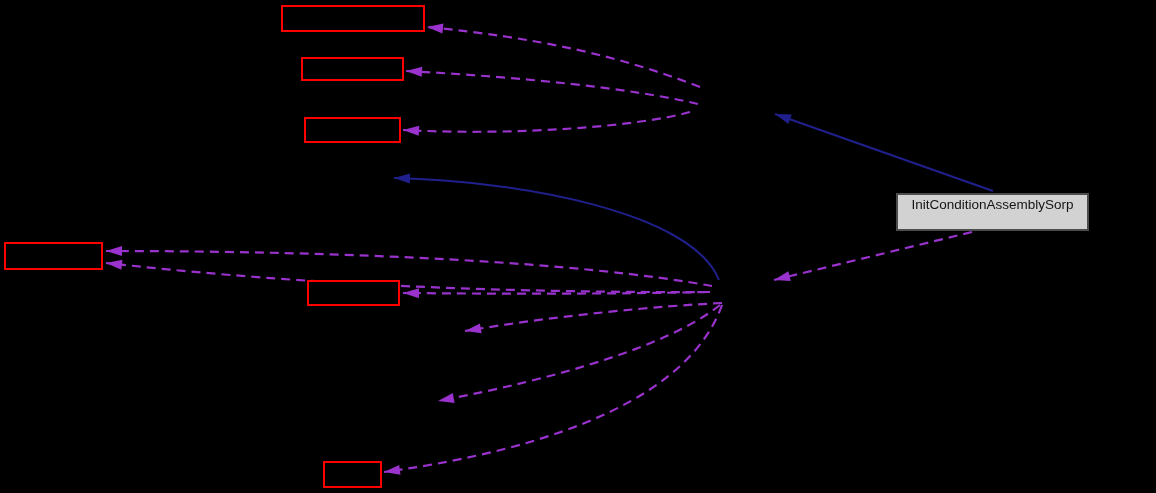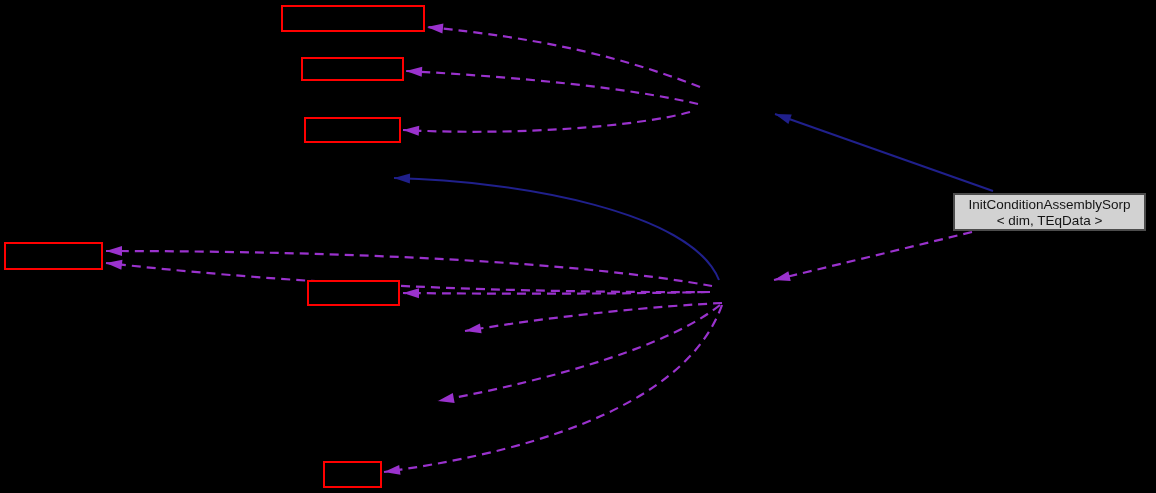--- a/index.html
+++ b/index.html
@@ -82,18 +82,17 @@
 
   <div id="nodes-layer">
       <div class="class-box" style="left: 281px; top: 5px; width: 144px; height: 27px; border-color: rgb(255, 0, 0); background: rgb(0, 0, 0);"></div>
       <div class="class-box" style="left: 301px; top: 57px; width: 103px; height: 24px; border-color: rgb(255, 0, 0); background: rgb(0, 0, 0);"></div>
       <div class="class-box" style="left: 304px; top: 117px; width: 97px; height: 26px; border-color: rgb(255, 0, 0); background: rgb(0, 0, 0);"></div>
       <div class="class-box" style="left: 4px; top: 242px; width: 99px; height: 28px; border-color: rgb(255, 0, 0); background: rgb(0, 0, 0);"></div>
       <div class="class-box" style="left: 307px; top: 280px; width: 93px; height: 26px; border-color: rgb(255, 0, 0); background: rgb(0, 0, 0);"></div>
       <div class="class-box" style="left: 323px; top: 461px; width: 59px; height: 27px; border-color: rgb(255, 0, 0); background: rgb(0, 0, 0);"></div>
     </div>
 
-  <div class="hl-node" id="hl-node" style="left: 953px; top: 193px; width: 193px; height: 38px; background: rgb(210, 210, 210); border-color: rgb(76, 76, 76); color: rgb(20, 20, 20);">
+  <div class="hl-node" id="hl-node" style="left: 896px; top: 193px; width: 193px; height: 38px; background: rgb(210, 210, 210); border-color: rgb(76, 76, 76); color: rgb(20, 20, 20);">
     <div>InitConditionAssemblySorp</div>
-    <div>&lt; dim, TEqData &gt;</div>
   </div>
 
 </div>
 
 </body></html>

